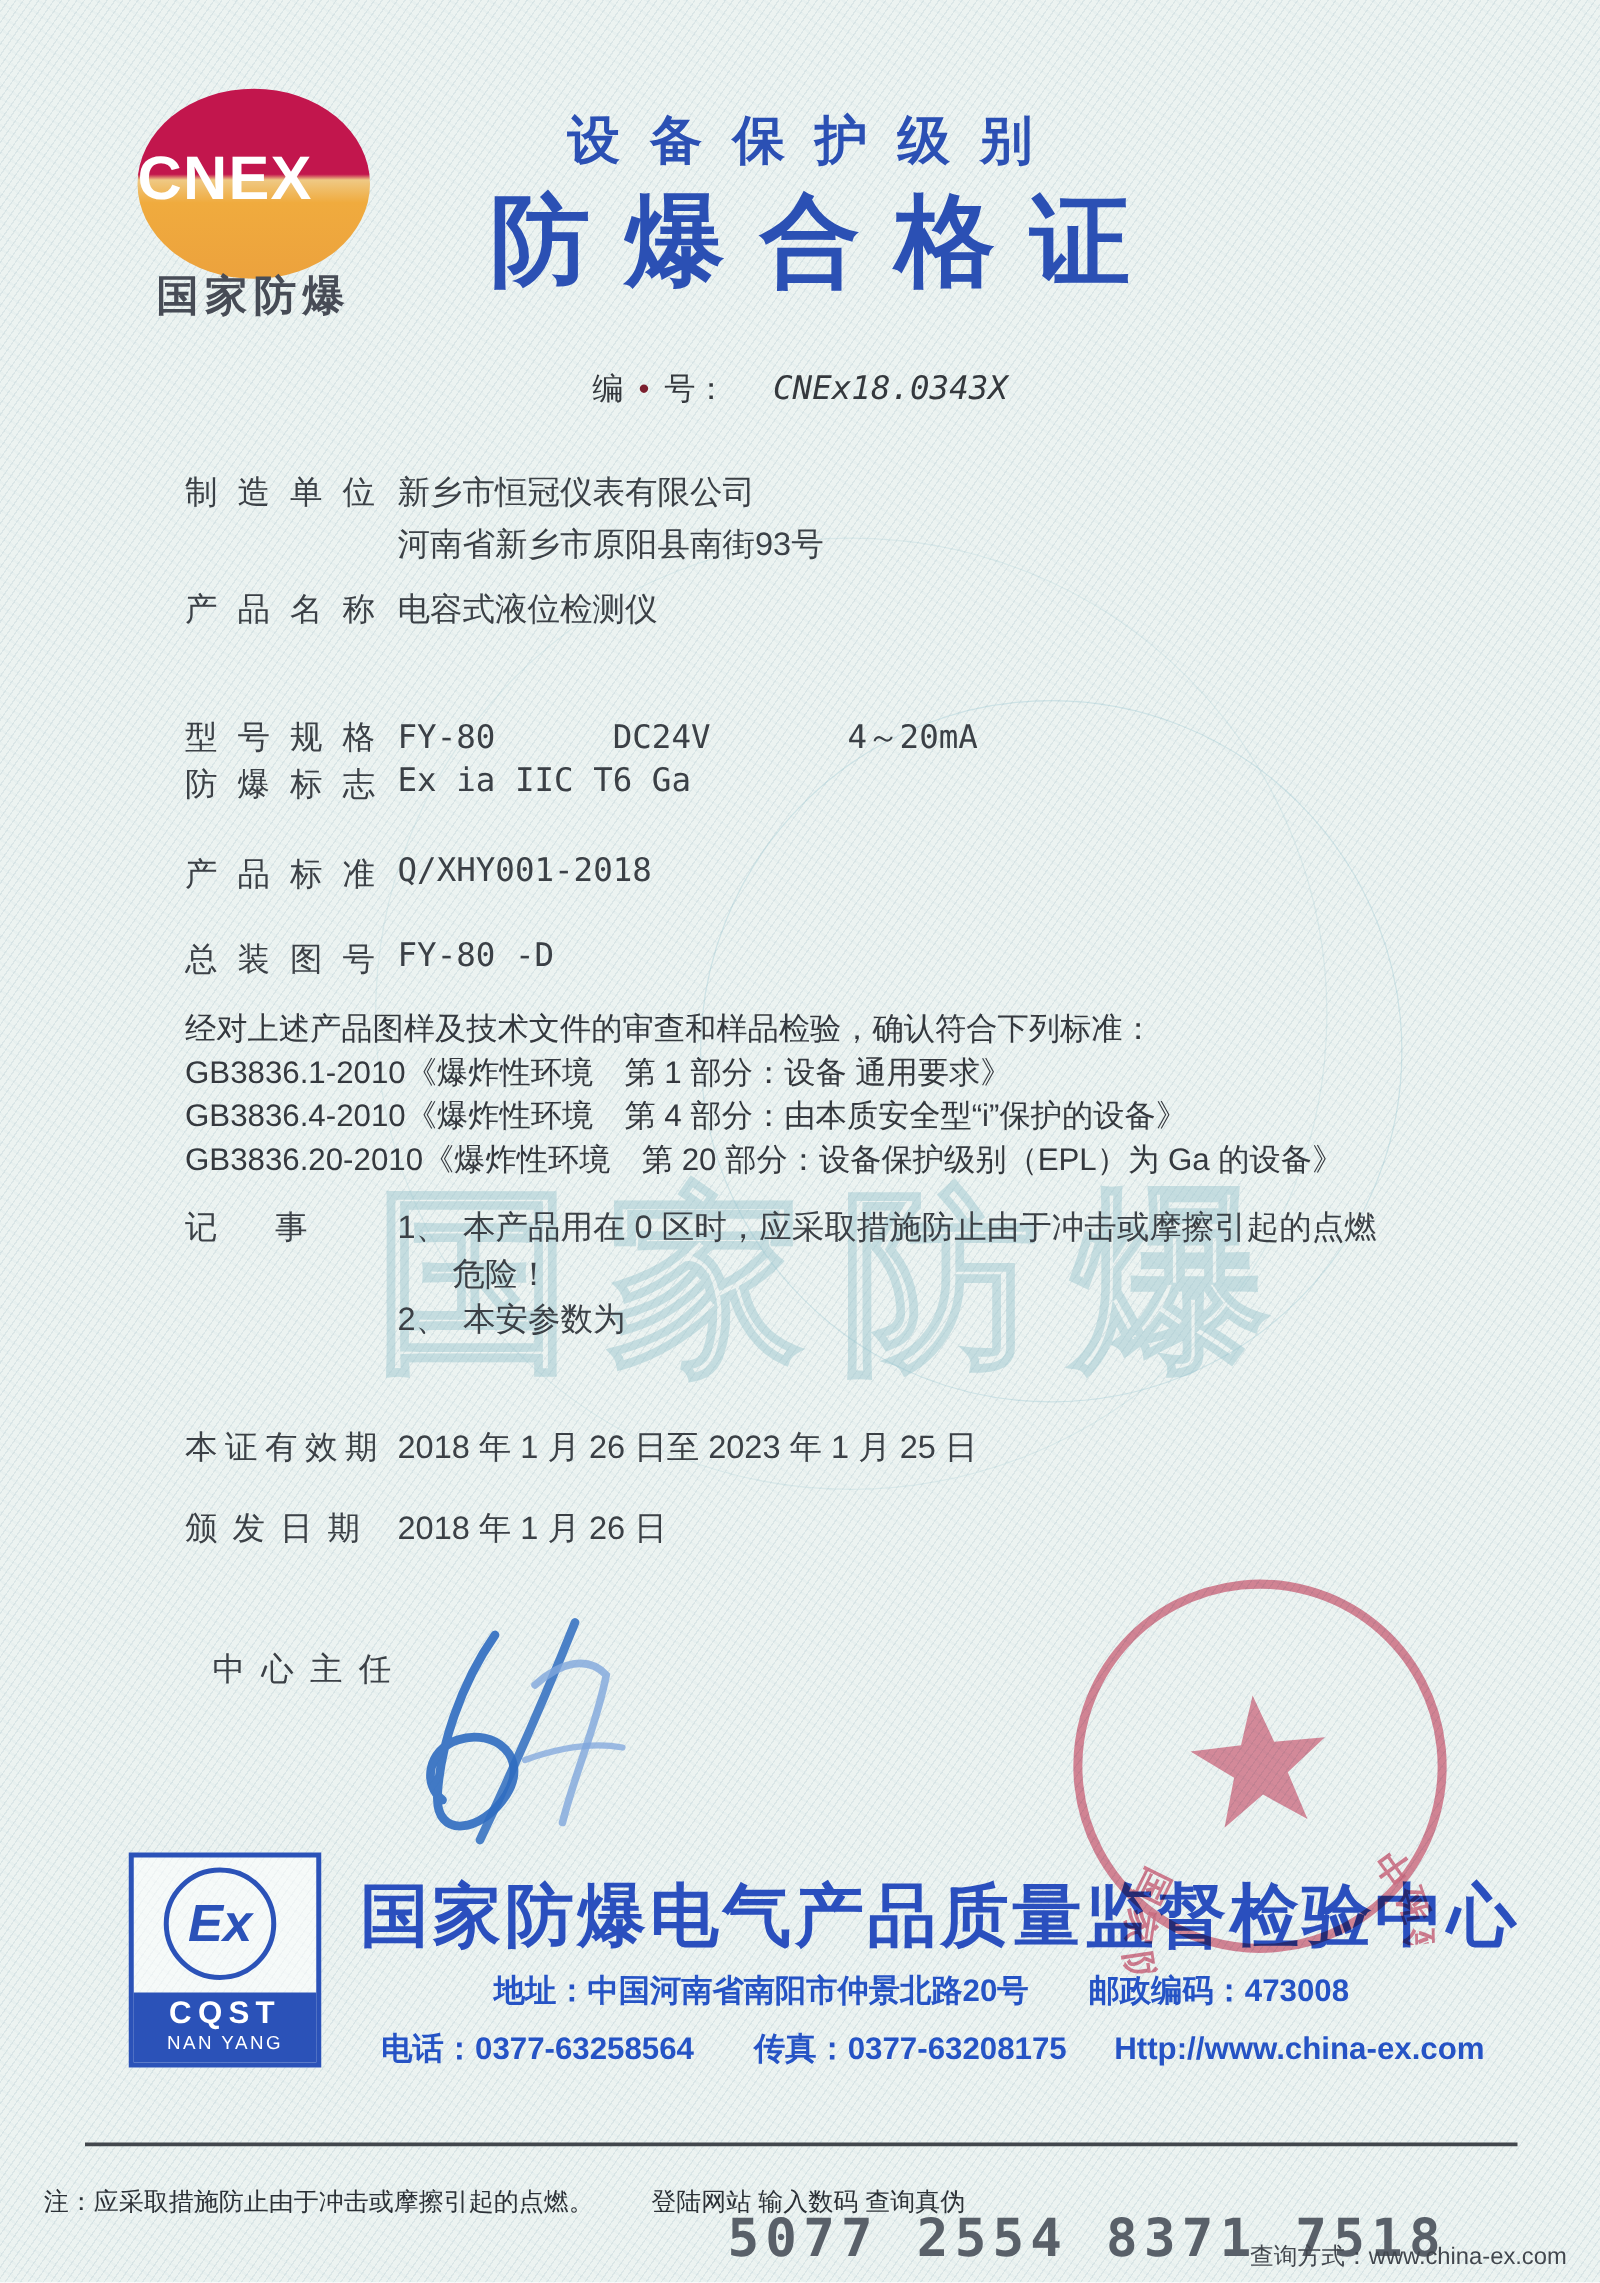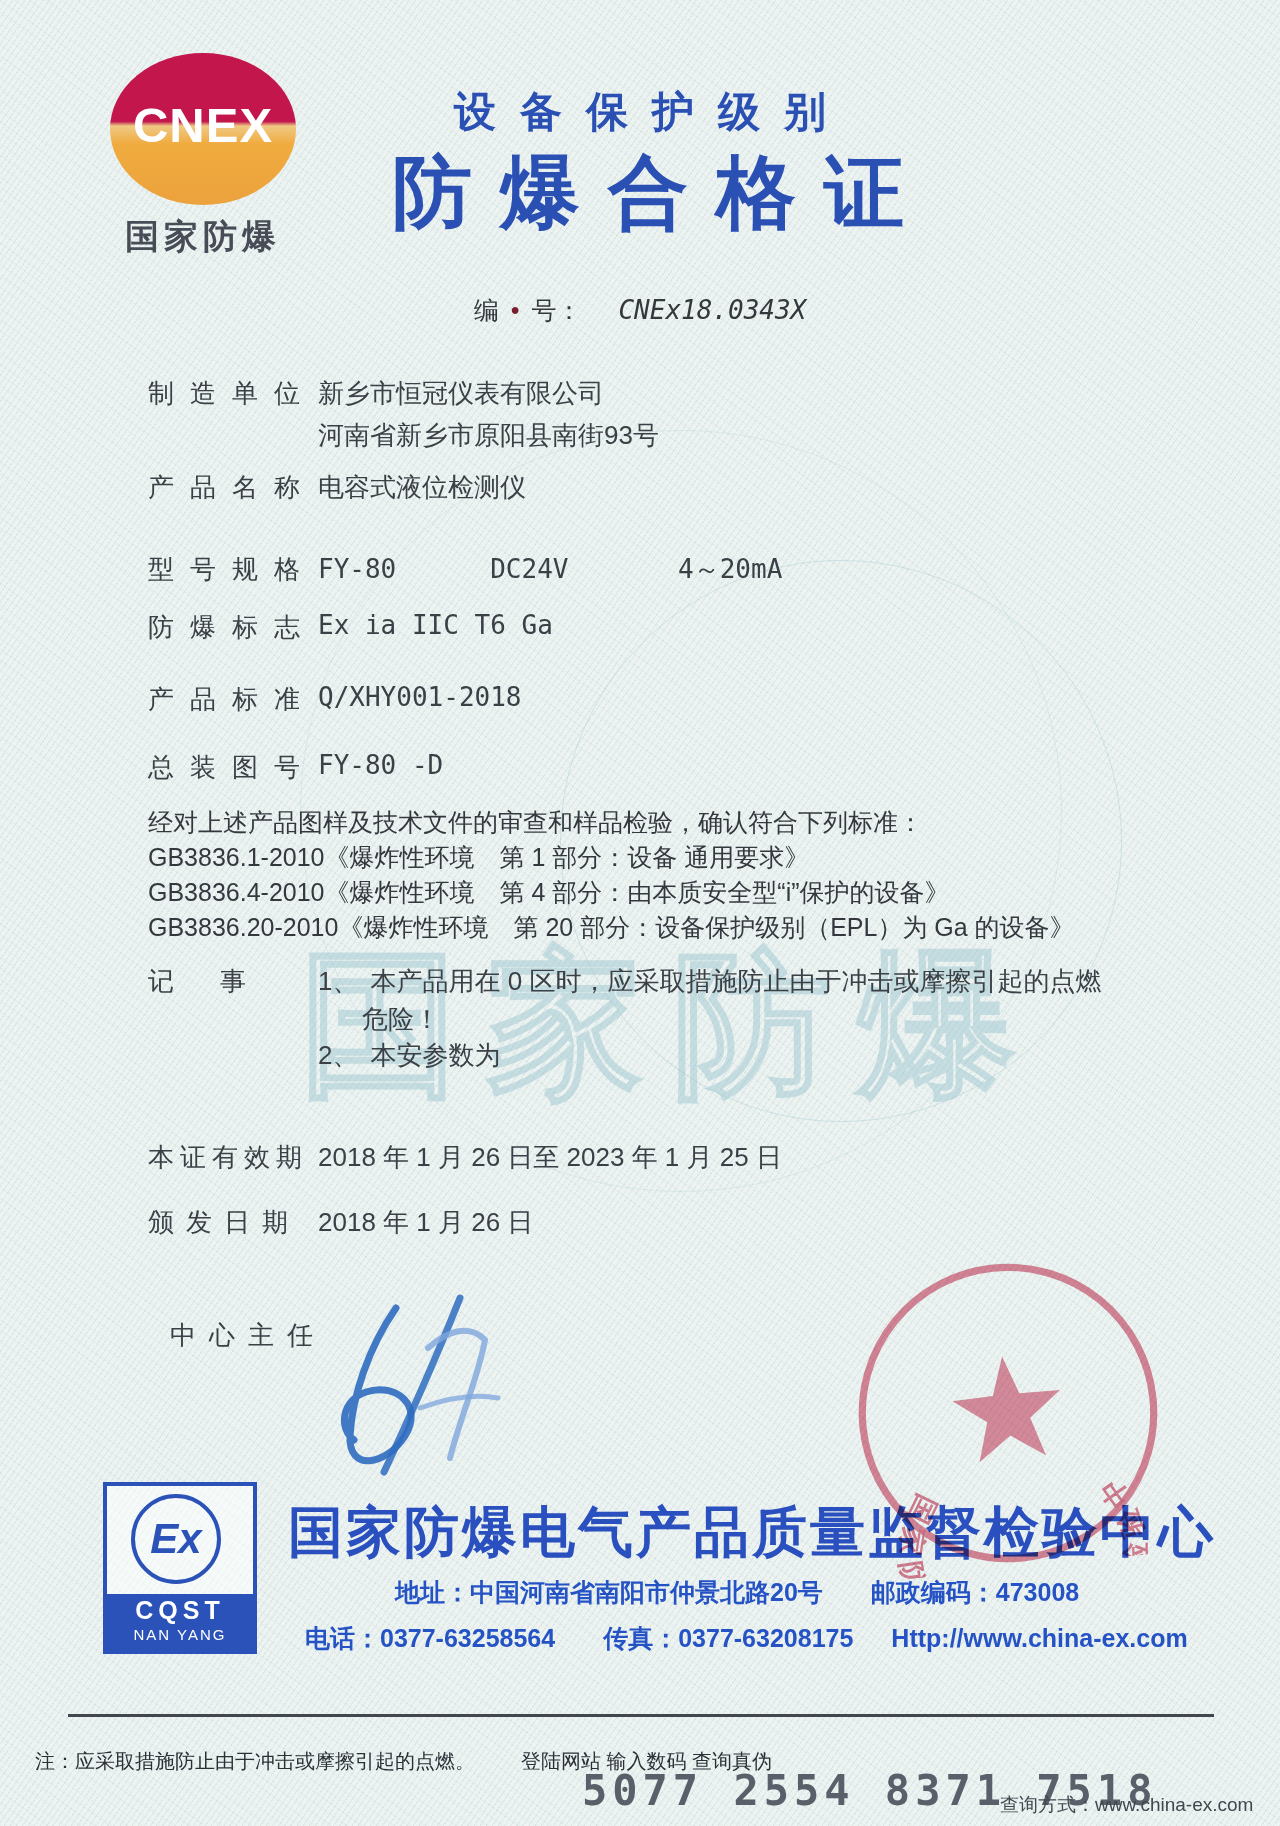--- a/index.html
+++ b/index.html
@@ -15,23 +15,23 @@
   
   .wm-text{
     position:absolute;left:300px;top:920px;font-size:158px;font-weight:bold;letter-spacing:28px;
     color:transparent;-webkit-text-stroke:2px rgba(150,195,205,.45);z-index:0;white-space:nowrap;
   }
   .wm-circle{position:absolute;border:1.5px solid rgba(150,195,205,.35);border-radius:50%;z-index:0;}
   .c1{left:560px;top:560px;width:560px;height:560px;}
   .c2{left:300px;top:430px;width:760px;height:760px;border-color:rgba(150,195,205,.22);}
   
   .cnex-ellipse{
-    position:absolute;left:110px;top:53px;width:186px;height:152px;border-radius:50%;
+    position:absolute;left:110px;top:71px;width:186px;height:152px;border-radius:50%;
     background:linear-gradient(180deg,#c2164d 0%,#c2164d 45%,#efc984 48%,#f0ab3e 60%,#eca23d 100%);
-    display:flex;align-items:center;justify-content:center;z-index:1;
+    display:flex;align-items:center;z-index:1;
   }
   .cnex-ellipse span{color:#fff;font-size:49px;font-weight:bold;letter-spacing:1px;transform:translateY(-4px);}
   .cnex-caption{position:absolute;left:92px;top:214px;width:222px;text-align:center;
     font-size:34px;font-weight:bold;color:#474c56;letter-spacing:5px;z-index:1;}
   
   .hdr-sub{position:absolute;left:0;top:84px;width:1280px;text-align:center;
     font-size:42px;font-weight:bold;color:#2b50b4;letter-spacing:24px;padding-left:24px;box-sizing:border-box;z-index:1;}
   .hdr-title{position:absolute;left:0;top:140px;width:1280px;text-align:center;
     font-size:80px;font-weight:bold;color:#2b50b4;letter-spacing:28px;padding-left:44px;box-sizing:border-box;z-index:1;}
   .cert-no{position:absolute;left:0;top:294px;width:1280px;text-align:center;font-size:25px;color:#34383d;z-index:1;}
@@ -60,21 +60,21 @@
   .org-line{position:absolute;font-size:25px;font-weight:bold;color:#2553c5;white-space:nowrap;z-index:1;}
   .org-line .gap{display:inline-block;width:48px;}
   
   .foot-rule{position:absolute;left:68px;top:1714px;width:1146px;height:3px;background:#42474d;z-index:1;}
   .foot-note{position:absolute;left:35px;top:1748px;font-size:20px;color:#2b3036;white-space:nowrap;z-index:1;}
   .foot-note .n2{margin-left:46px;}
   .foot-code{position:absolute;left:582px;top:1766px;font-size:42px;color:#596069;
     font-family:"DejaVu Sans Mono",monospace;letter-spacing:5px;font-weight:bold;z-index:1;}
   .foot-query{position:absolute;left:1000px;top:1792px;font-size:19px;color:#42474e;white-space:nowrap;z-index:1;}
   
-  .t376{top:376px}.t418{top:418px}.t470{top:470px}.t540{top:552px}.t610{top:610px}
+  .t376{top:376px}.t418{top:418px}.t470{top:470px}.t540{top:572px}.t610{top:610px}
   .t682{top:682px}.t750{top:750px}.t806{top:806px}.t841{top:841px}.t876{top:876px}.t911{top:911px}
   .t964{top:964px}.t1002{top:1002px}.t1038{top:1038px}.t1076{top:1076px}
   .t1140{top:1140px}.t1205{top:1205px}.t1318{top:1318px}
   .lbl-note{letter-spacing:46px;}
   .lbl-validity{letter-spacing:6px;}
   .lbl-issue{letter-spacing:12px;}
   .lbl-director{letter-spacing:13px;left:170px;}
   .indent2{left:362px;}
   .indent3{left:400px;}
 </style>

